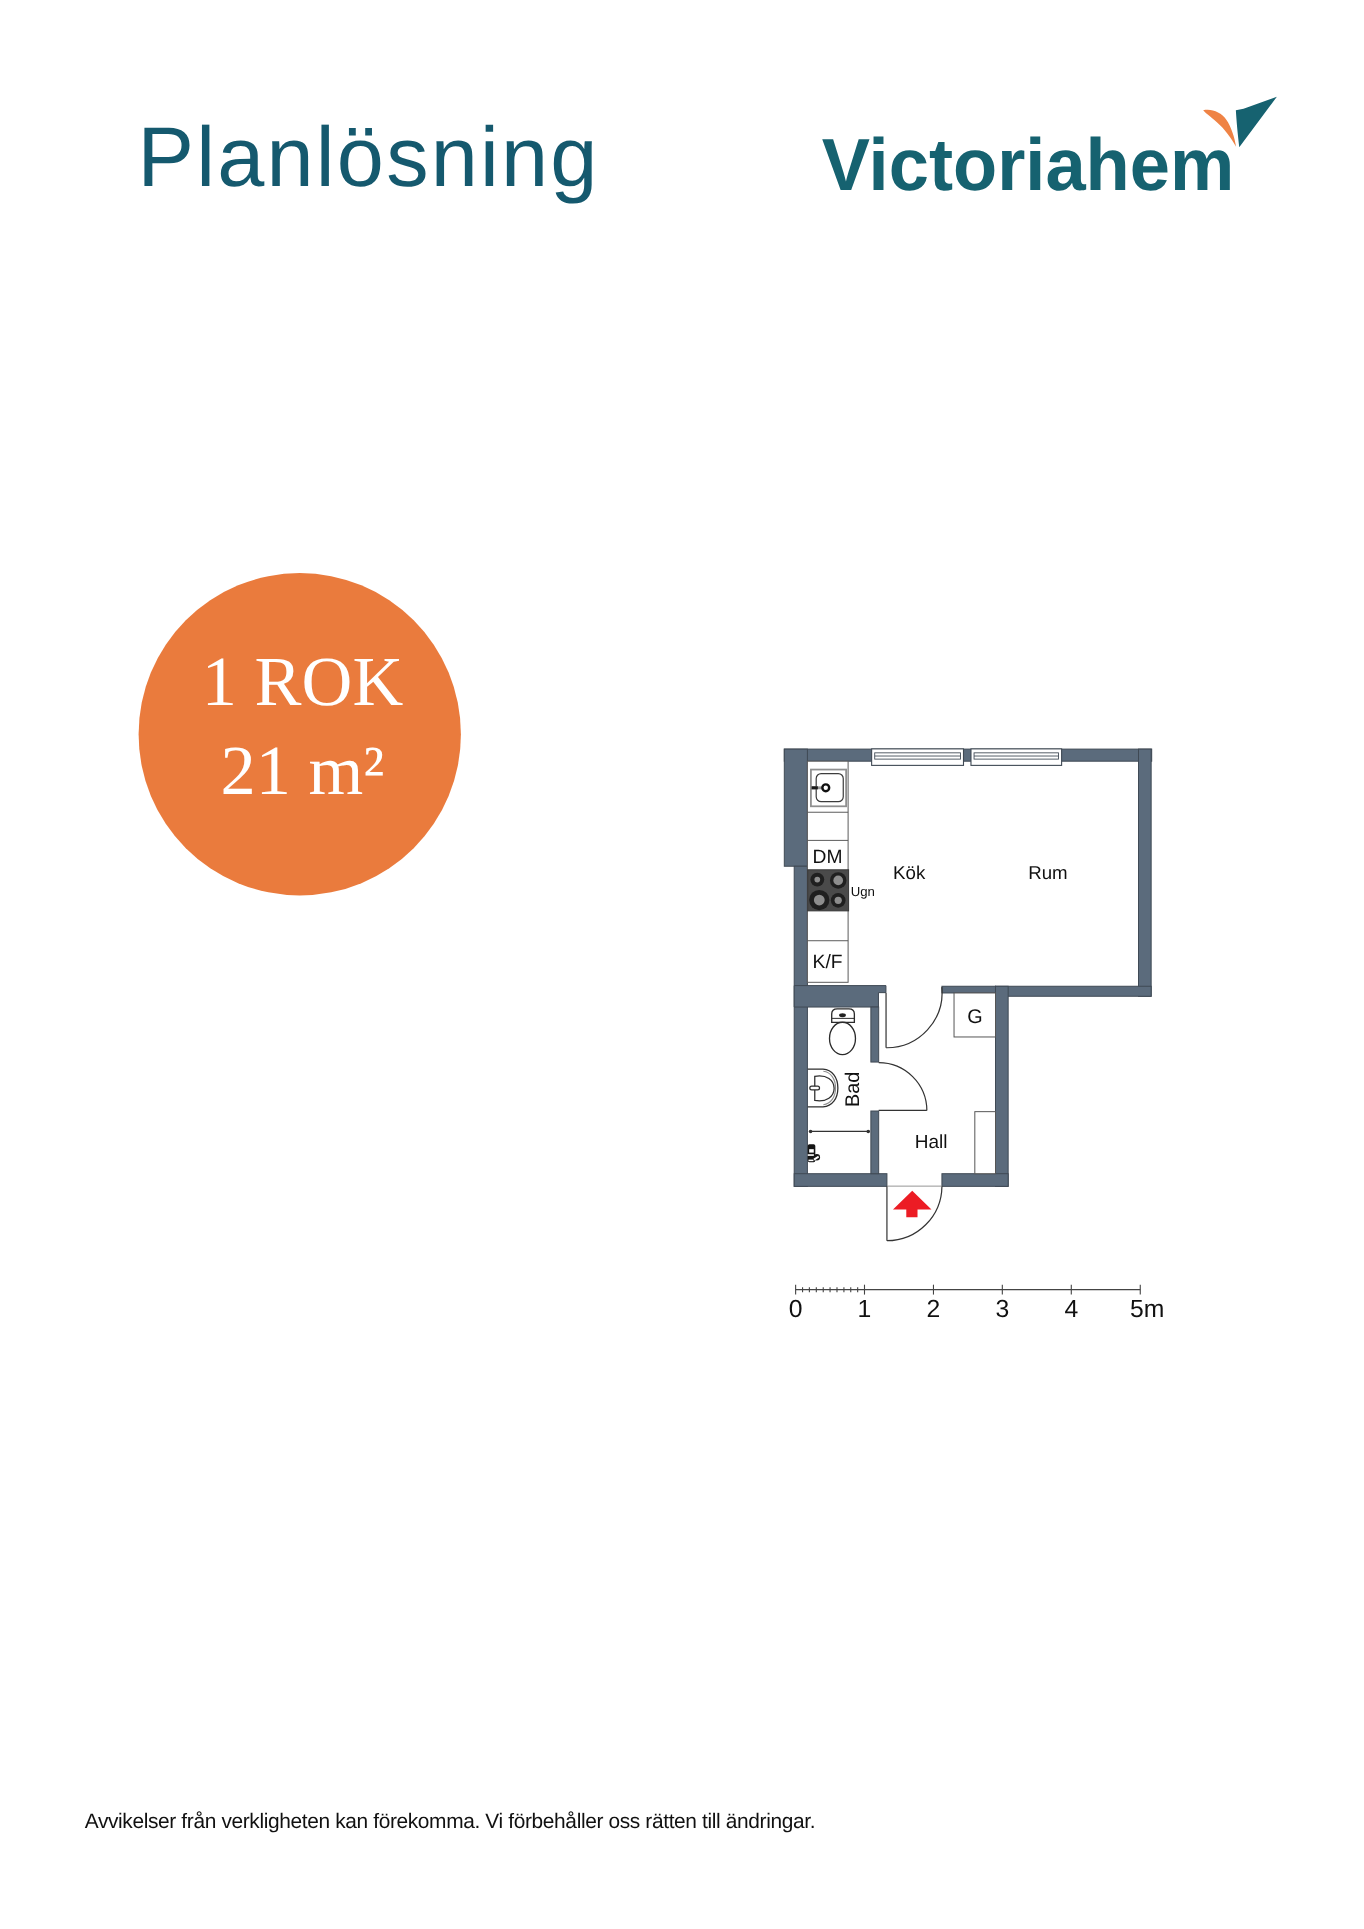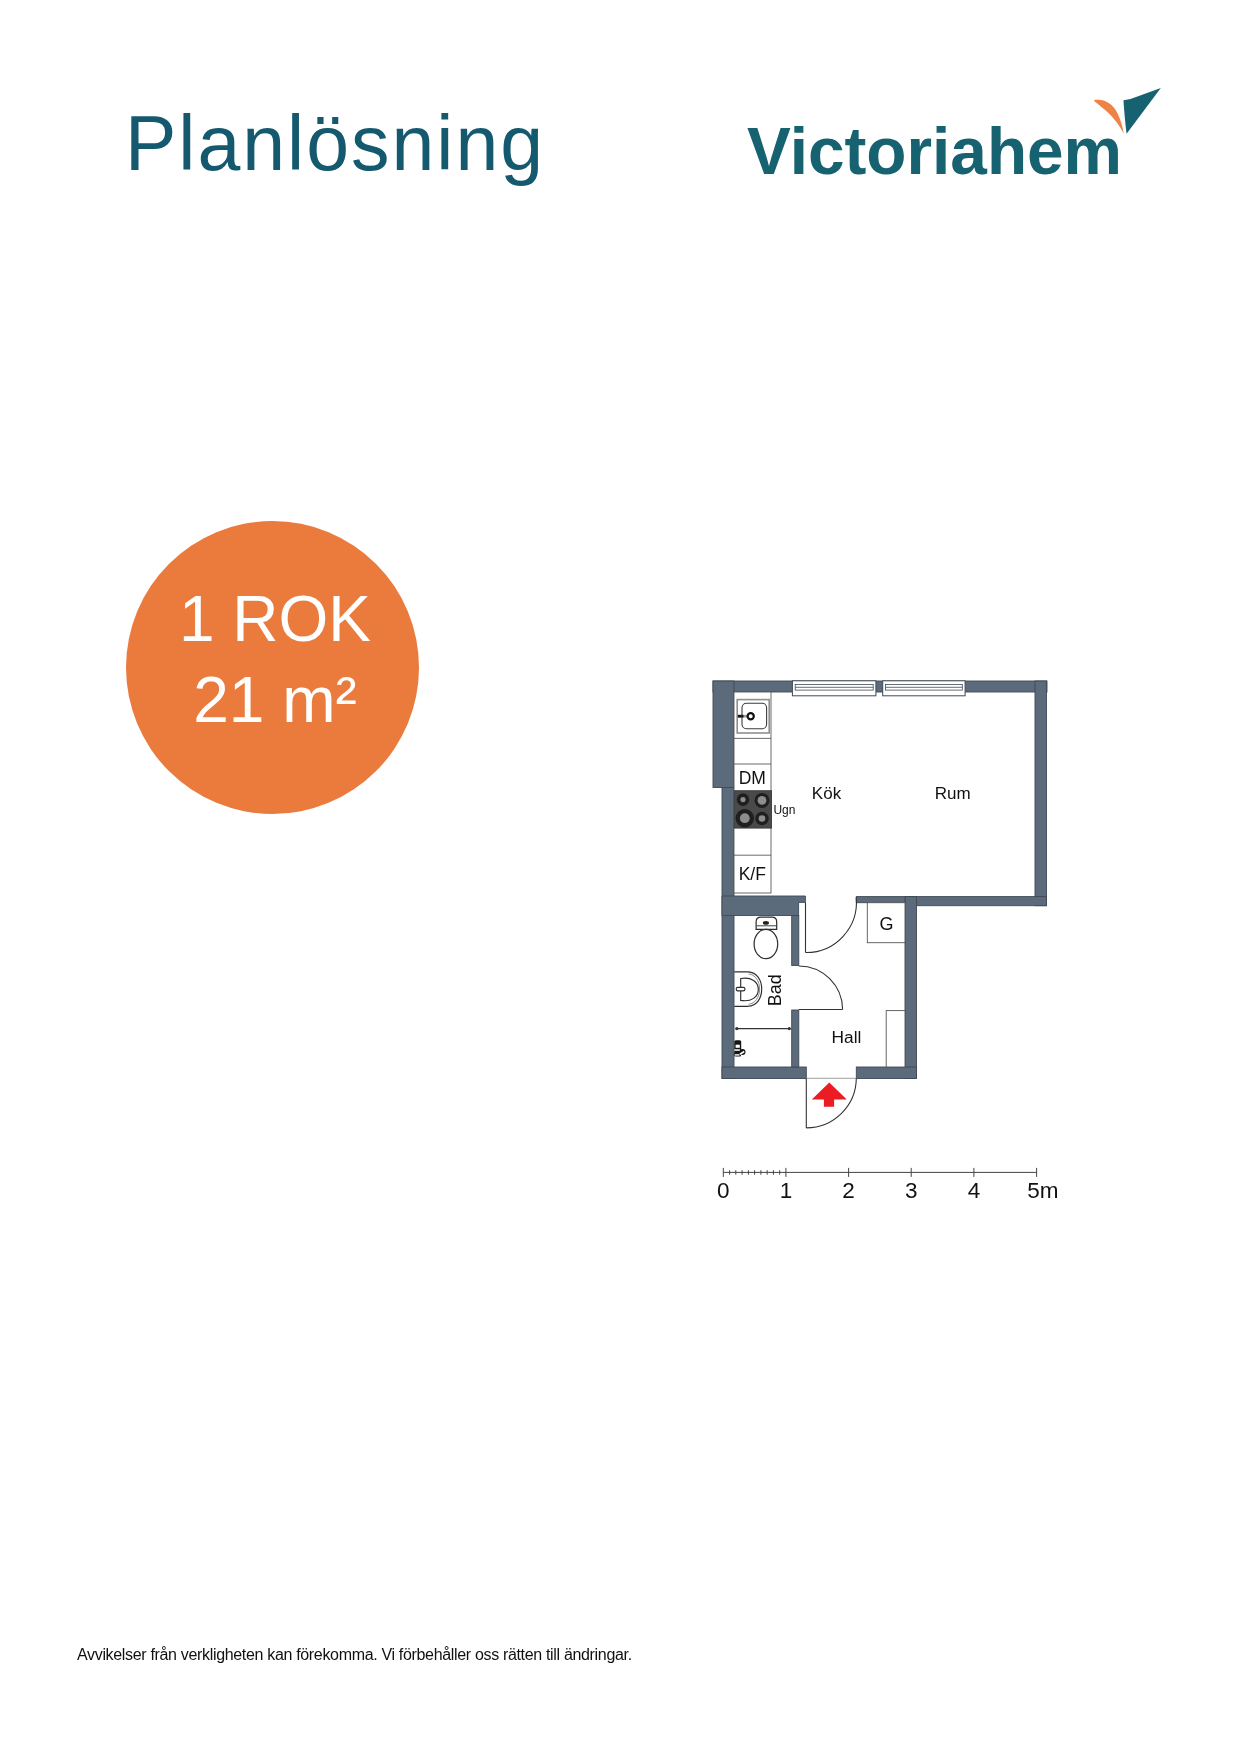--- a/index.html
+++ b/index.html
@@ -13,21 +13,21 @@
 
 <div class="abs" style="left:747px;top:117px;font-size:67px;line-height:1;color:#166270;font-weight:bold;transform:scaleX(0.981);transform-origin:0 0;white-space:nowrap;">Victoriahem</div>
 
 <svg class="abs" style="left:1085px;top:80px;" width="85" height="62" viewBox="1085 80 85 62">
   <path d="M 1093.8,100.2 C 1101.5,98.5 1110,101.8 1115,109 C 1119,114.9 1122.4,124.7 1123.7,133.4 C 1119.8,126 1113.2,117 1106,110.8 C 1100.4,106 1095.7,102.5 1093.8,100.2 Z" fill="#ef8345"></path>
   <path d="M 1126.6,133.8 C 1125.1,121.5 1123.9,107.5 1123.5,100.2 L 1130.5,98.9 L 1160.8,88.0 L 1126.6,133.8 Z" fill="#166270"></path>
 </svg>
 
 <div class="abs" style="left:125.5px;top:520.5px;width:293px;height:293px;border-radius:50%;background:#ea7b3d;"></div>
 
-<div class="abs" style="left:126px;top:579px;width:298px;text-align:center;font-size:64px;line-height:81px;color:#fff;">1 ROK<br>21 m²</div>
+<div class="abs" style="left:126px;top:579px;width:298px;text-align:center;font-size:64px;line-height:81px;color:#fff;font-family:Liberation Serif, serif;">1 ROK<br>21 m²</div>
 
 <svg class="abs" style="left:690px;top:650px;" width="380" height="570" viewBox="690 650 380 570">
   <g stroke-linecap="butt">
 
     <rect x="713" y="681" width="334" height="11" fill="#5b6b7c" stroke="#3f4954" stroke-width="0.9"></rect>
 
     <rect x="713" y="681" width="21" height="106.5" fill="#5b6b7c" stroke="#3f4954" stroke-width="0.9"></rect>
 
     <rect x="722" y="787.5" width="12" height="291" fill="#5b6b7c" stroke="#3f4954" stroke-width="0.9"></rect>
 
@@ -178,13 +178,13 @@
   <g font-size="22.5" fill="#111" text-anchor="middle">
     <text x="723.3" y="1197.7">0</text>
     <text x="785.9" y="1197.7">1</text>
     <text x="848.6" y="1197.7">2</text>
     <text x="911.2" y="1197.7">3</text>
     <text x="973.9" y="1197.7">4</text>
     <text x="1043" y="1197.7">5m</text>
   </g>
 </svg>
 
-<div class="abs" style="left:77px;top:1646.5px;font-size:16px;line-height:1;color:#111;letter-spacing:-0.33px;">Avvikelser från verkligheten kan förekomma. Vi förbehåller oss rätten till ändringar.</div>
+<div class="abs" style="left:77px;top:1646.5px;font-size:19px;line-height:1;color:#111;letter-spacing:-0.33px;">Avvikelser från verkligheten kan förekomma. Vi förbehåller oss rätten till ändringar.</div>
 
 </body></html>

